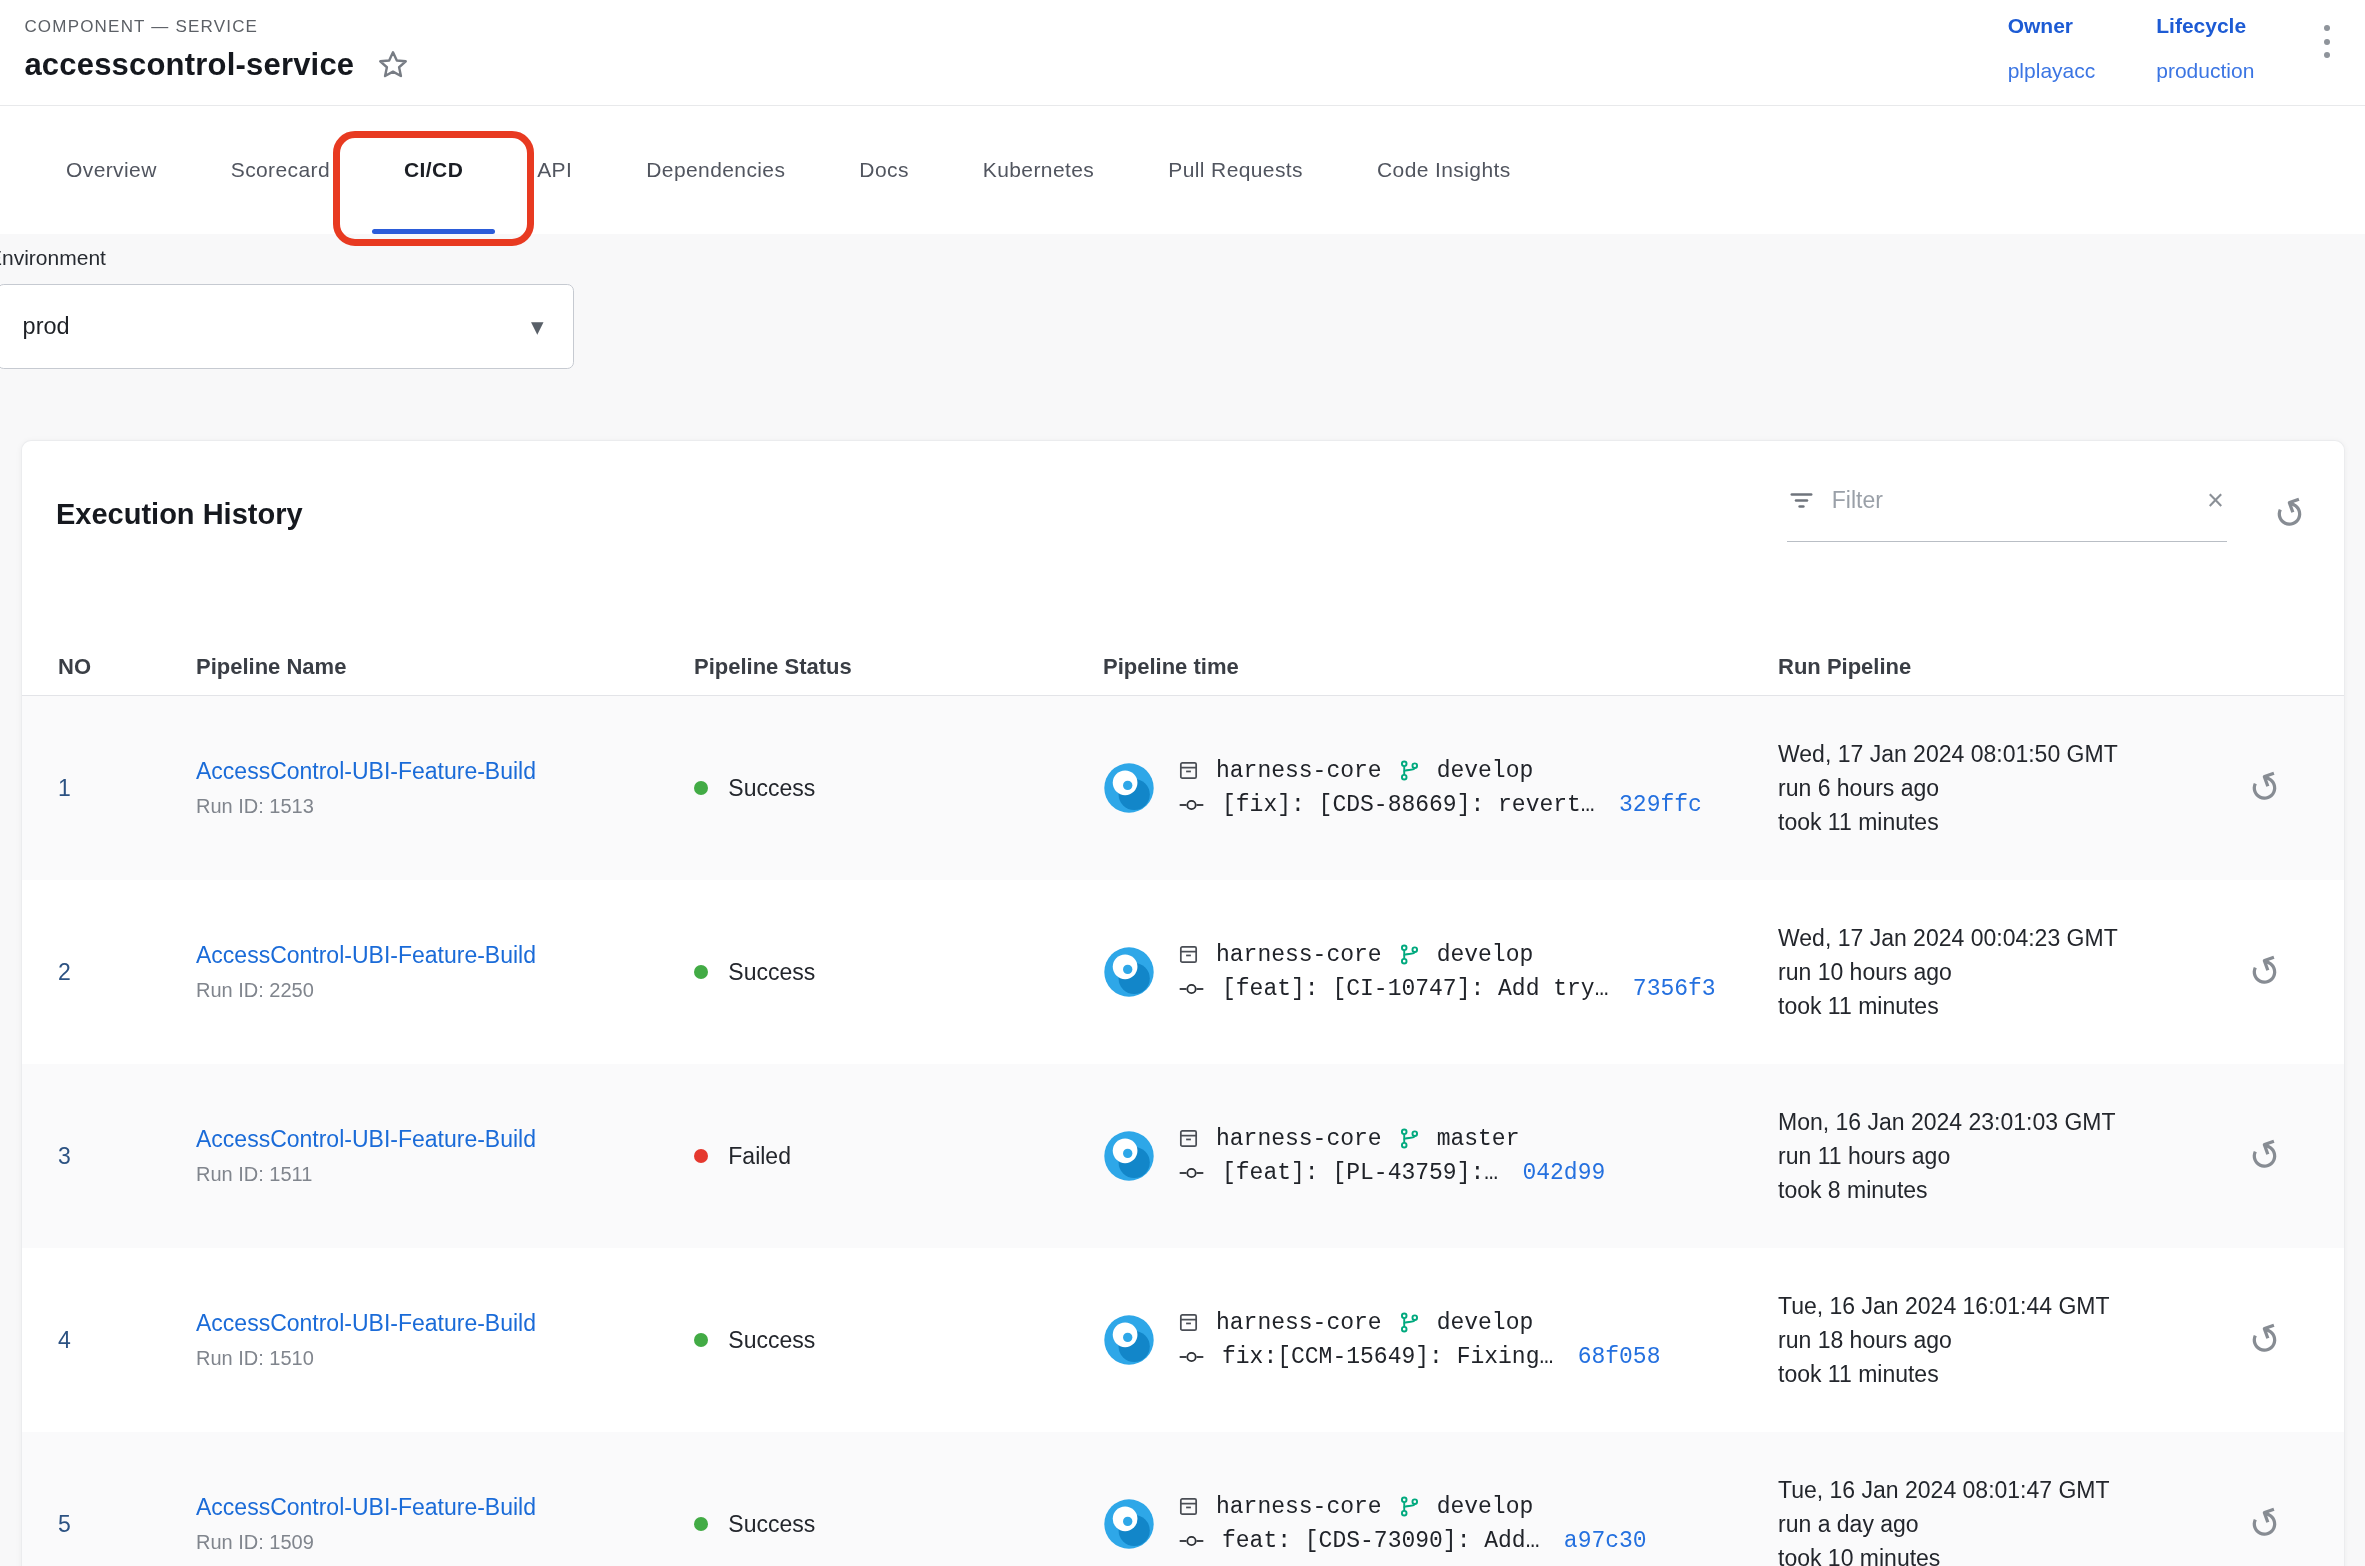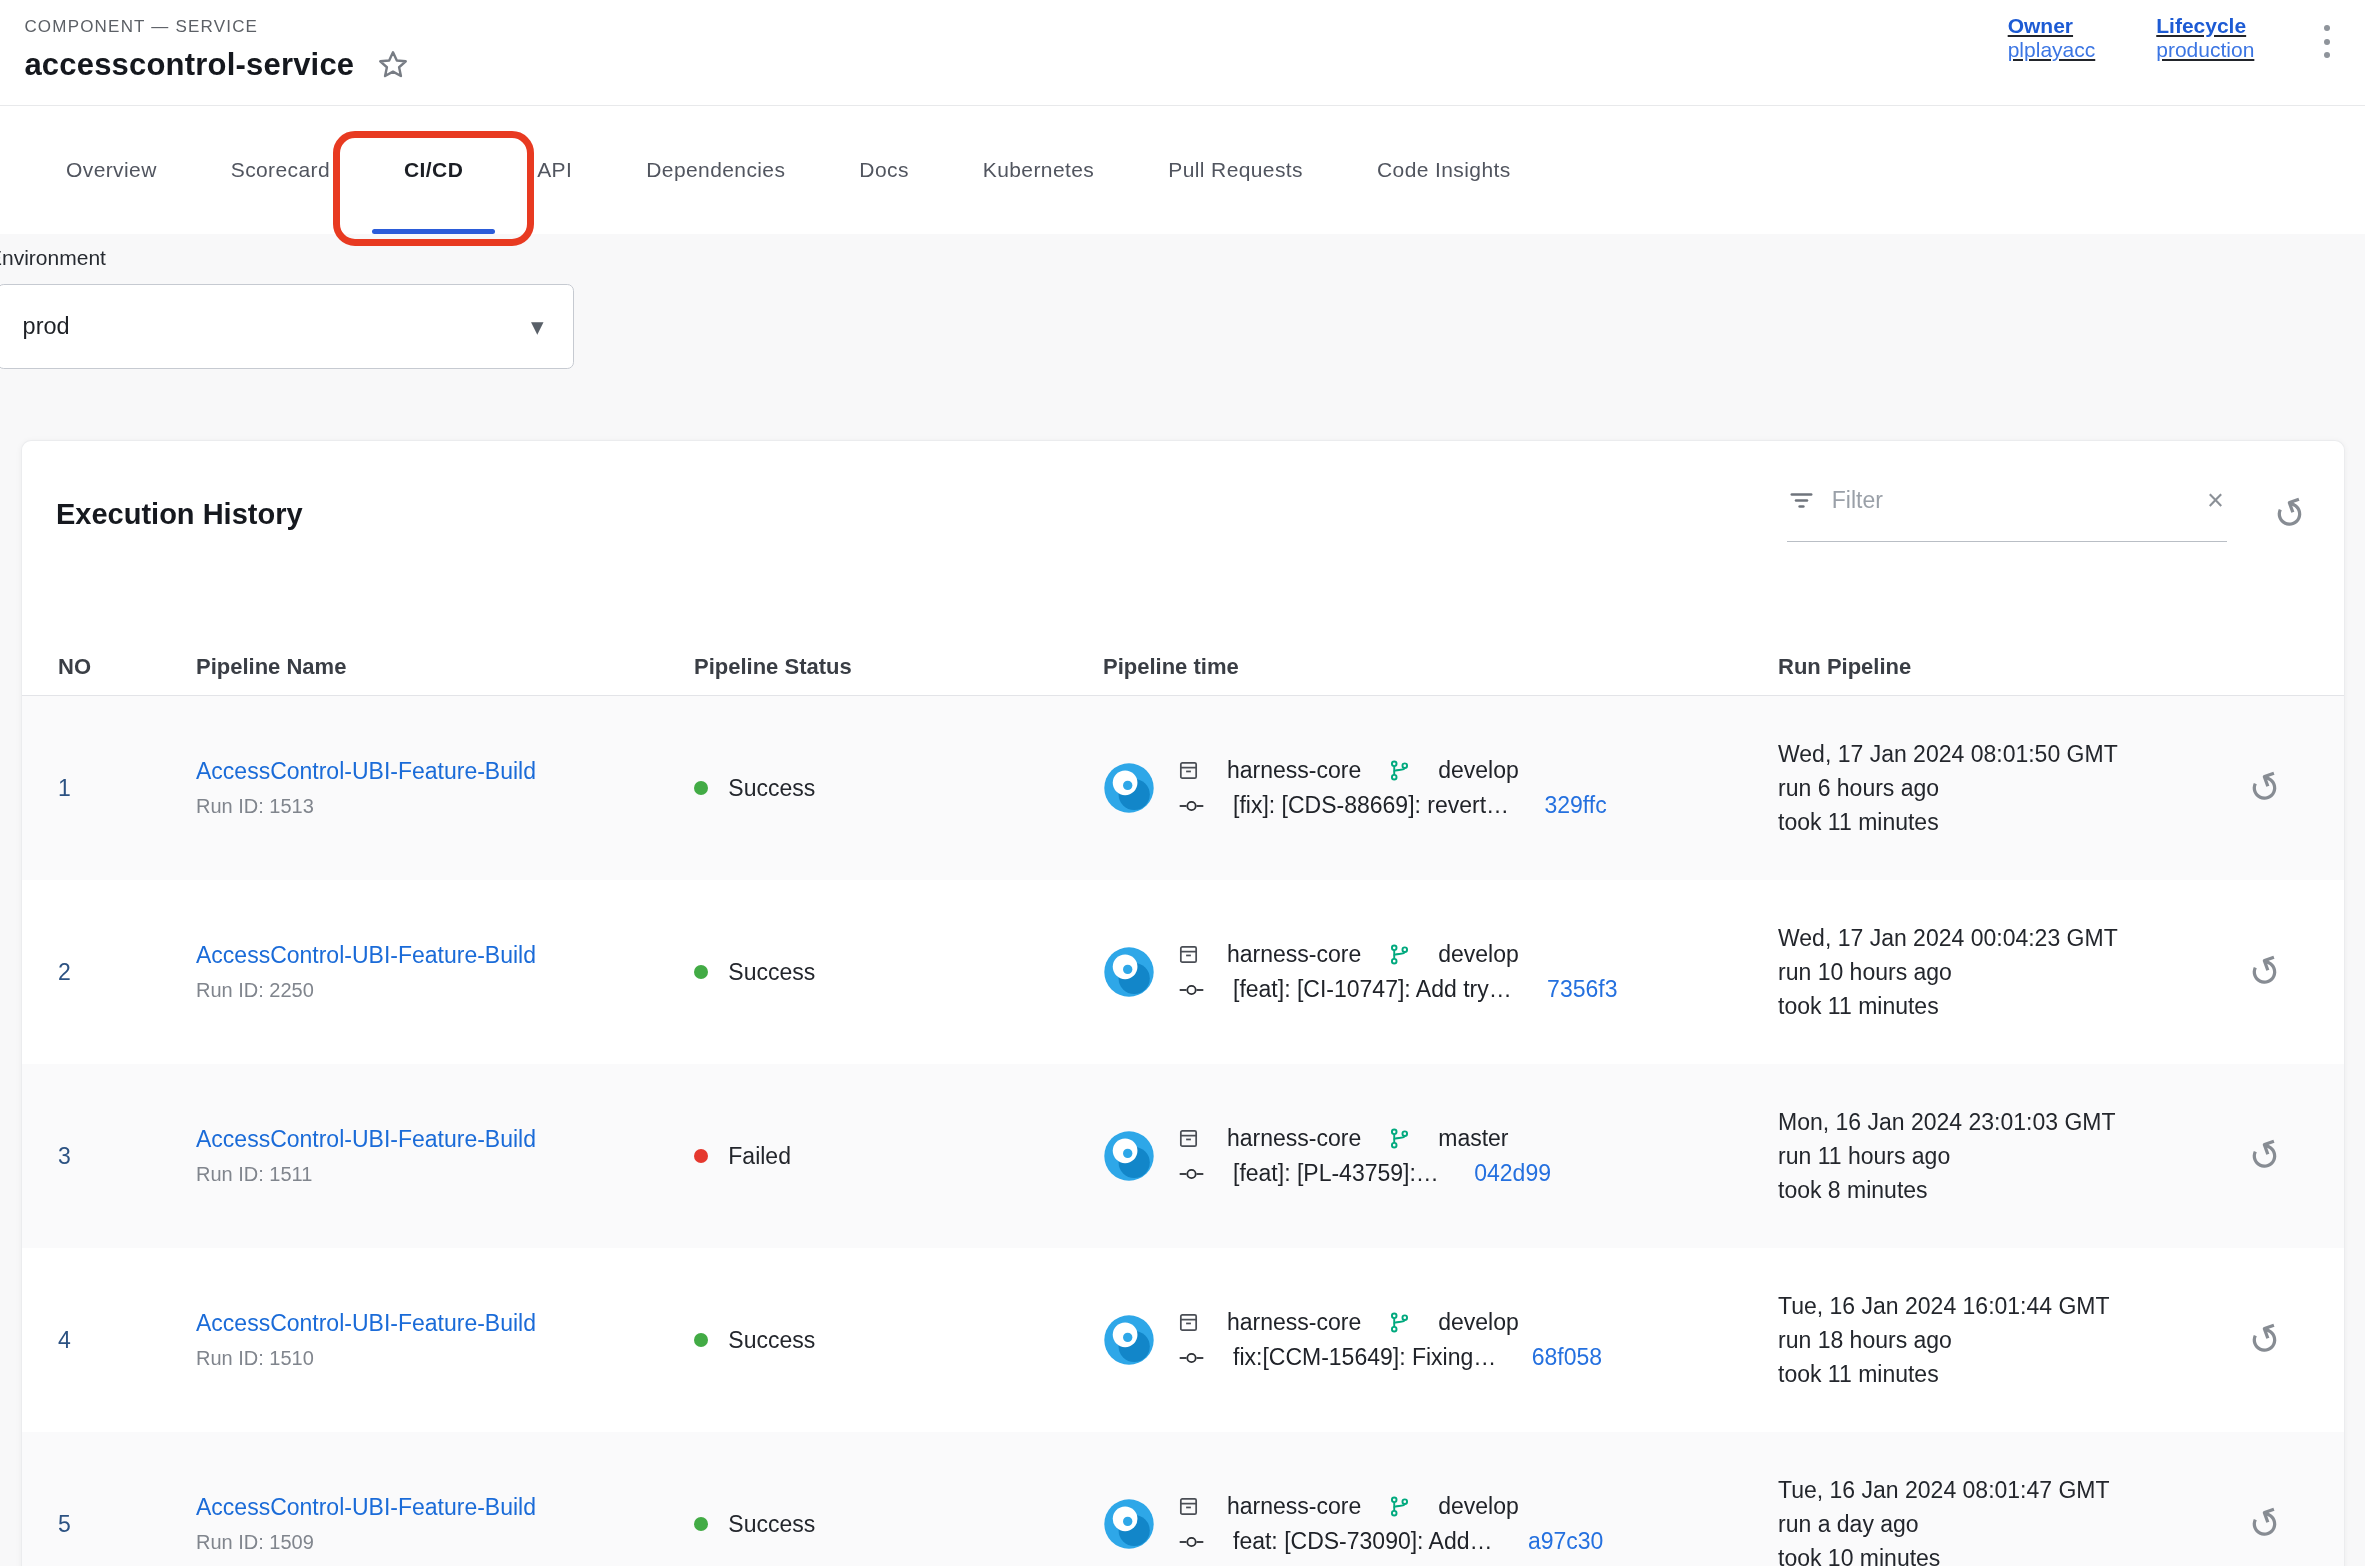--- a/index.html
+++ b/index.html
@@ -27,21 +27,21 @@
     color: #5c6066;
     font-weight: 500;
   }
   .title-row { display: flex; align-items: center; gap: 22px; margin-top: 10px; }
   .page-title { font-size: 31px; font-weight: 700; color: #15181e; letter-spacing: 0.2px; }
   .star { width: 34px; height: 34px; cursor: pointer; display: inline-flex; }
   .header-right {
     position: absolute; top: 13.5px; right: 28px;
     display: flex; gap: 61px; align-items: flex-start;
   }
-  .about-block { display: flex; flex-direction: column; gap: 0; text-decoration: underline; }
+  .about-block { display: flex; flex-direction: column; gap: 21px; }
   .about-label { font-size: 21px; font-weight: 700; color: #1d5bd4; }
   .about-value { font-size: 21px; color: #3b75e3; cursor: pointer; }
   .kebab { display: flex; flex-direction: column; gap: 7.6px; padding: 11.8px 8.4px; cursor: pointer; }
   .kebab i { width: 5.9px; height: 5.9px; border-radius: 50%; background: #8f949b; }
 
   
   .tabbar {
     height: 128px;
     background: #fff;
     display: flex;
@@ -166,21 +166,21 @@
   .row:nth-child(odd) { background: #fafafb; }
   .cell-no { font-size: 23px; color: #2c5282; font-weight: 500; cursor: pointer; }
   .pname { font-size: 23px; color: #1a6bd8; font-weight: 500; cursor: pointer; display: block; }
   .runid { font-size: 20px; color: #80858d; margin-top: 10px; }
   .cell-status { display: flex; align-items: center; gap: 20px; }
   .dot { width: 14.3px; height: 14.3px; border-radius: 50%; background: #42ab45; flex: none; }
   .status-text { font-size: 23px; color: #23262c; }
   .cell-details { display: flex; align-items: center; gap: 22px; }
   .hicon { width: 52px; height: 52px; flex: none; }
   .dlines { display: flex; flex-direction: column; gap: 8.4px; }
-  .dline { display: flex; align-items: center; gap: 27px; font-size: 23px; color: #202329; }
+  .dline { display: flex; align-items: center; gap: 16px; font-size: 23px; color: #202329; font-family: Liberation Mono, monospace; }
   .sha { color: #2470df; cursor: pointer; margin-left: 8.4px; }
   .cell-time { font-size: 23px; color: #23262c; line-height: 34px; }
   .rerun { margin-left: 18.5px; }
   .ic { flex: none; }
 </style>
 </head>
 <body>
 
 <div class="app-header">
   <div class="kicker">COMPONENT — SERVICE</div>

